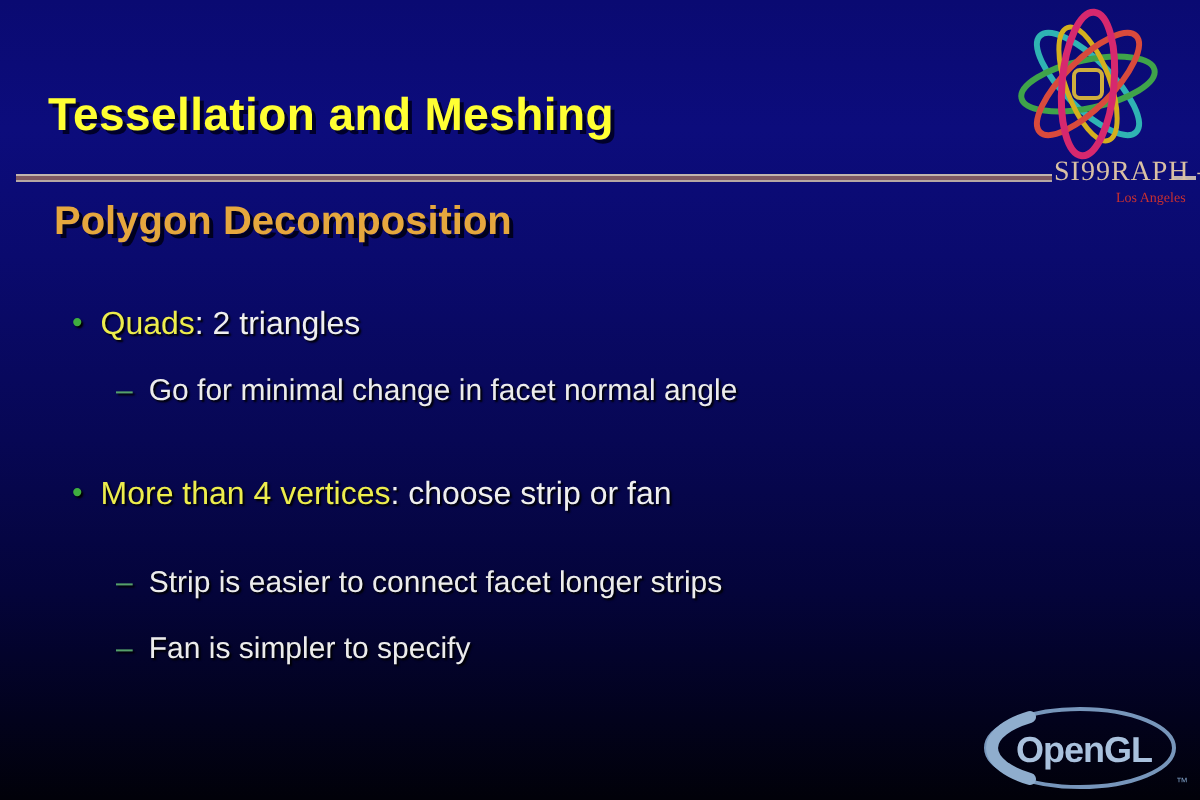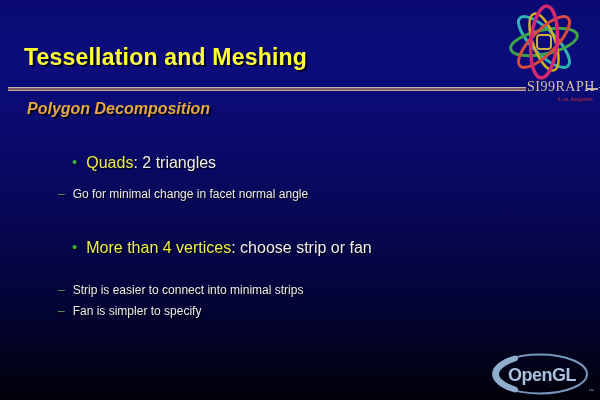--- a/index.html
+++ b/index.html
@@ -36,38 +36,37 @@
     white-space:nowrap;
   }
   .sig-city{
     position:absolute;left:558px;top:95px;
     font-family:"Liberation Serif", serif;
     font-size:7px;color:#c93030;
     white-space:nowrap;
   }
   .subtitle{
     position:absolute;left:27px;top:100px;
-    font-size:16px;font-weight:bold;font-style:italic;
+    font-size:20px;font-weight:bold;
     color:#e5a73e;
     text-shadow:2px 2px 0 #00001f;
     white-space:nowrap;
   }
   .bullet-row{
     position:absolute;left:36px;
     font-size:16px;color:#efefef;
     text-shadow:1px 1px 1px #000;
     white-space:nowrap;
-    margin-left:36px;
   }
   .dot{color:#3fae3f;font-size:15px;margin-right:9px;vertical-align:1px;}
   .kw{color:#eded4d;}
   .rest{color:#efefef;}
   .sub-row{
     position:absolute;left:58px;
-    font-size:12px;color:#ececec;
+    font-size:15px;color:#ececec;
     text-shadow:1px 1px 1px #000;
     white-space:nowrap;
   }
   .dash{color:#55a06a;margin-right:8px;}
   .sig-flower{position:absolute;left:487px;top:2px;}
   .gl-logo{position:absolute;left:489px;top:351px;}
 </style>
 </head>
 <body>
 
@@ -100,24 +99,24 @@
 
   <div class="sub-row" style="top:187px">
     <span class="dash">–</span><span>Go for minimal change in facet normal angle</span>
   </div>
 
   <div class="bullet-row" style="top:238px">
     <span class="dot">•</span><span class="kw">More than 4 vertices</span><span class="rest">: choose strip or fan</span>
   </div>
 
   <div class="sub-row" style="top:283px">
-    <span class="dash">–</span><span>Strip is easier to connect into minimal strips</span>
+    <span class="dash">–</span><span>Strip is easier to connect facet longer strips</span>
   </div>
 
-  <div class="sub-row" style="top:304px">
+  <div class="sub-row" style="top:316px">
     <span class="dash">–</span><span>Fan is simpler to specify</span>
   </div>
 
   <svg class="gl-logo" width="106" height="48" viewBox="0 0 106 48">
     <ellipse cx="51" cy="23" rx="47" ry="19.5" fill="none" stroke="#7796bb" stroke-width="2"></ellipse>
     <path d="M 26 7.5 A 45 19 0 0 0 26 38.5" fill="none" stroke="#8fadcd" stroke-width="6" stroke-linecap="round"></path>
     <text x="53" y="30" text-anchor="middle" font-family="Liberation Sans, sans-serif" font-size="18" font-weight="bold" fill="#a9c1dd" letter-spacing="-0.5">OpenGL</text>
     <text x="99" y="42" font-family="Liberation Sans, sans-serif" font-size="6" fill="#7796bb">™</text>
   </svg>
 

